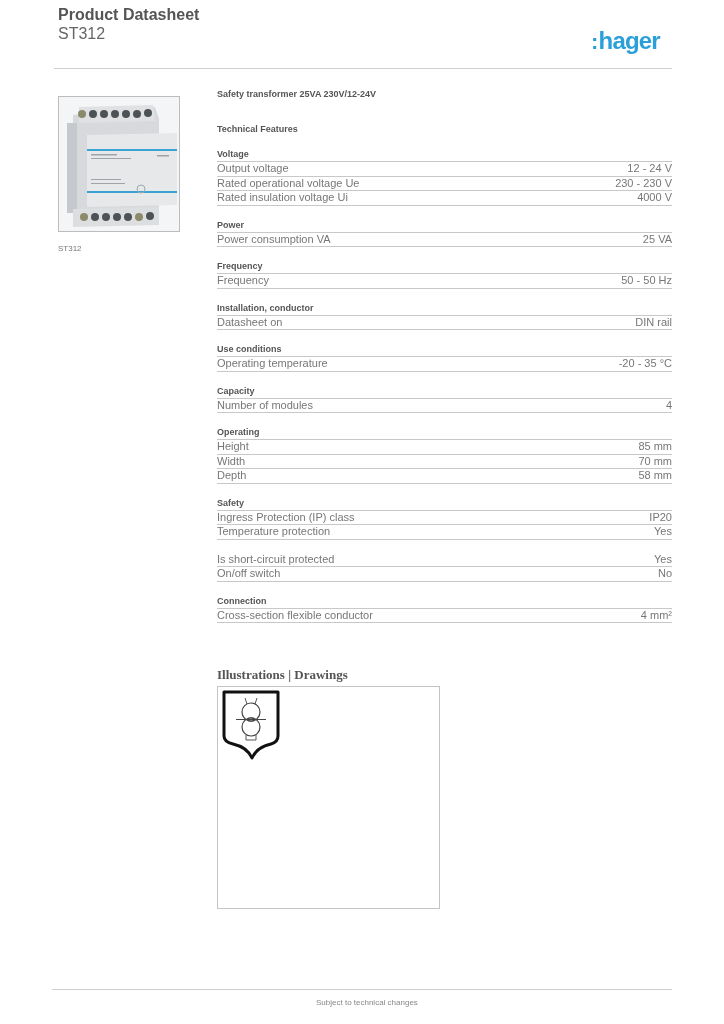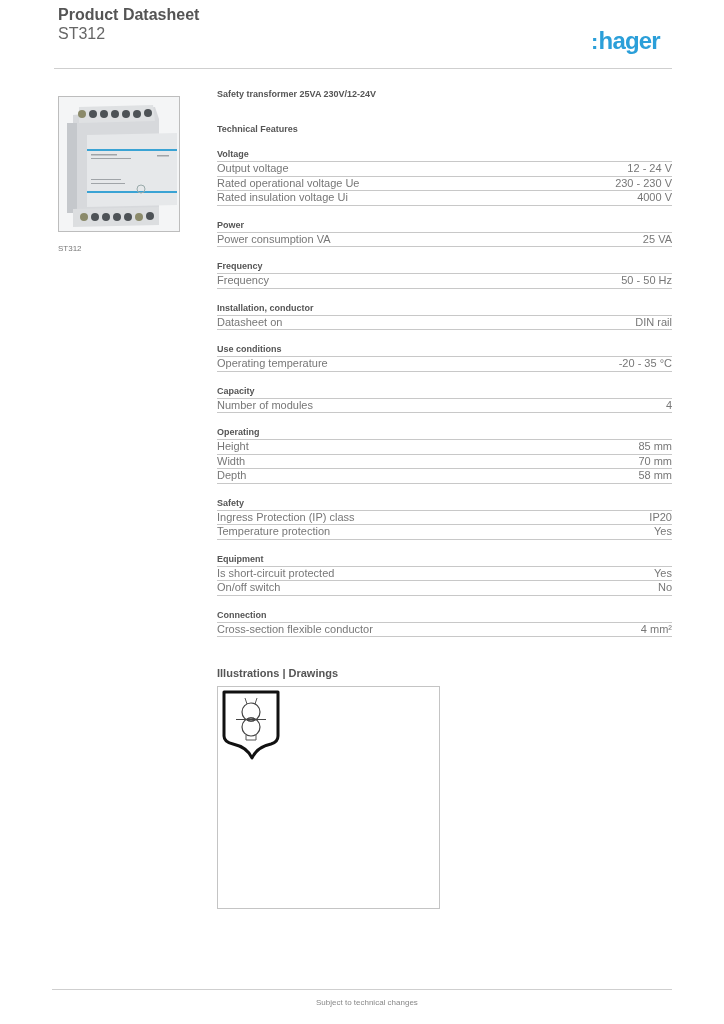--- a/index.html
+++ b/index.html
@@ -33,21 +33,21 @@
       border-bottom: 1px solid #c8c8c8;
     }
     .row {
       display: flex; justify-content: space-between; font-size: 11px; color: #777;
       height: 13.5px; line-height: 13.5px; border-bottom: 1px solid #c8c8c8;
     }
     .sections { margin-top: 12px; }
     .sections .section:first-child { margin-top: 0; }
 
     .ill-heading {
-      position: absolute; left: 217px; top: 667px; font-size: 11px; font-weight: bold; color: #555;
+      position: absolute; left: 217px; top: 667px; font-size: 13px; font-weight: bold; color: #555; font-family: Liberation Serif, serif;
     }
     .drawing-box {
       position: absolute; left: 217px; top: 686px; width: 223px; height: 223px;
       border: 1px solid #c4c4c4; box-sizing: border-box; background: #fff;
     }
     .hr-bottom { position: absolute; left: 52px; top: 989px; width: 620px; height: 1px; background: #cfcfcf; }
     .footer-note { position: absolute; left: 316px; top: 998px; font-size: 8px; color: #888; }
     .footer-date { position: absolute; left: 628px; top: 1028px; font-size: 8px; font-weight: bold; color: #555; }
   </style>
 </head>
@@ -178,21 +178,20 @@
         <div class="row">
           <span>Ingress Protection (IP) class</span>
           <span>IP20</span>
         </div>
         <div class="row">
           <span>Temperature protection</span>
           <span>Yes</span>
         </div>
       </div>
       <div class="section">
-        <div class="sec-title">Equipment</div>
         <div class="row">
           <span>Is short-circuit protected</span>
           <span>Yes</span>
         </div>
         <div class="row">
           <span>On/off switch</span>
           <span>No</span>
         </div>
       </div>
       <div class="section">

